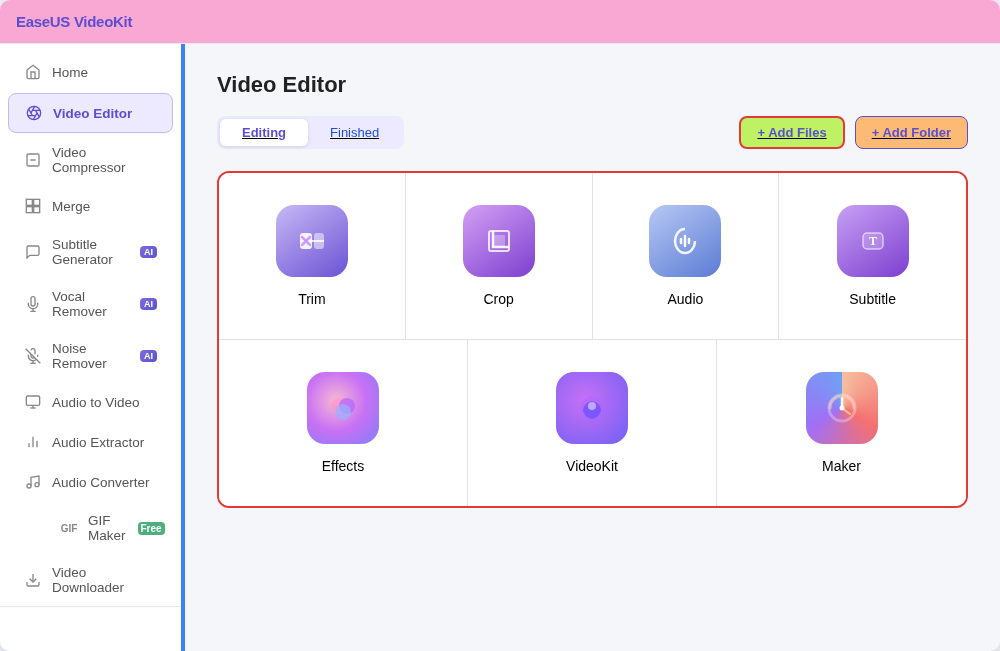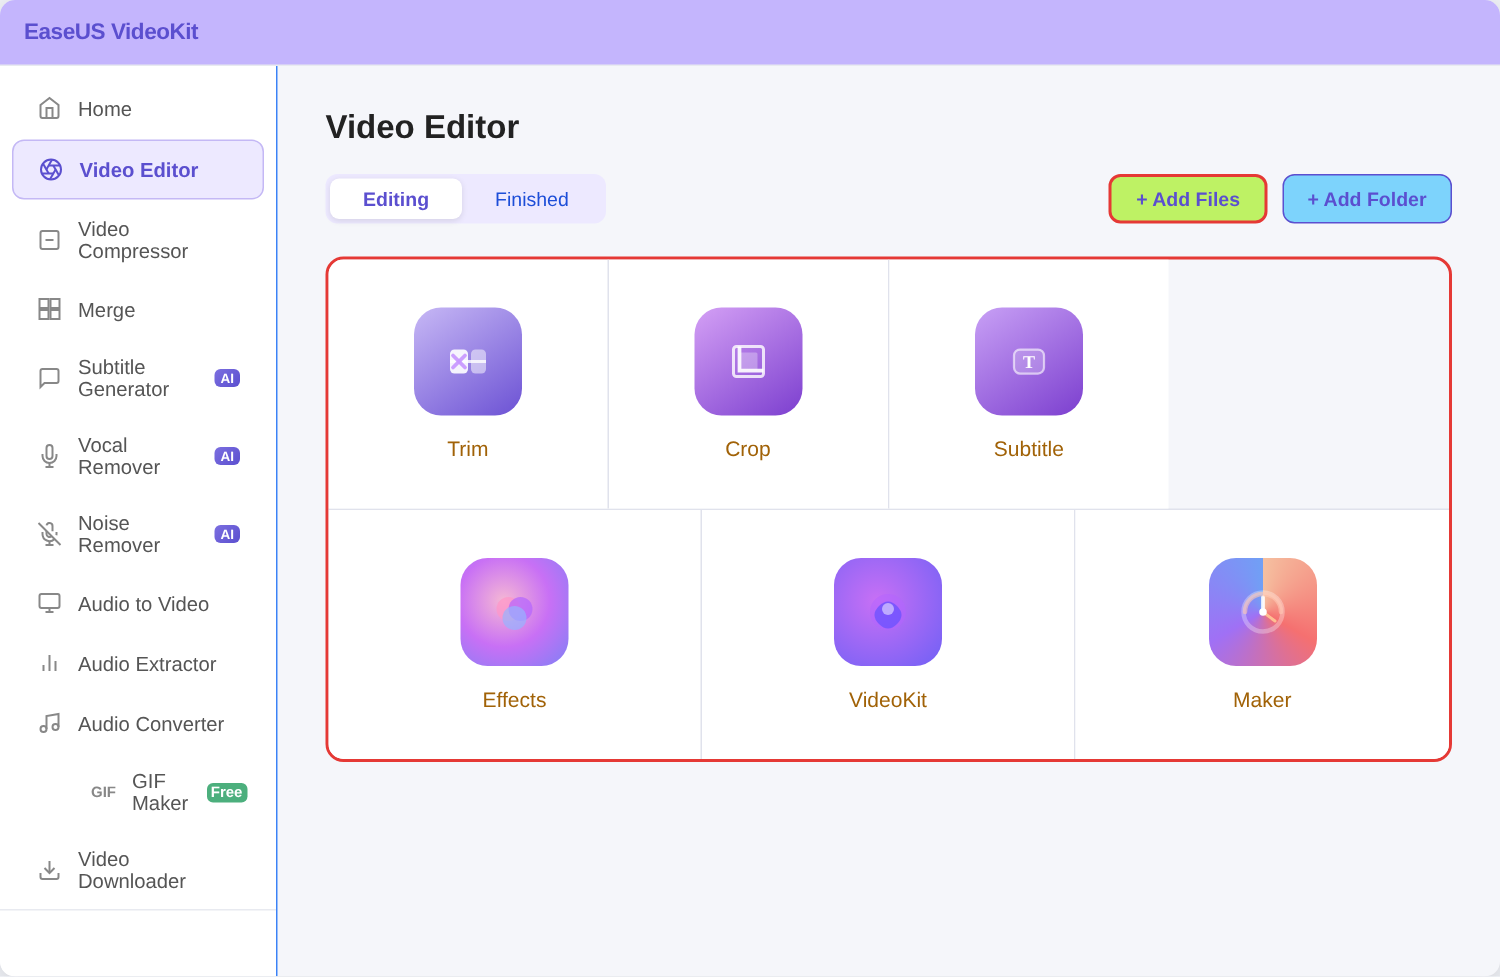--- a/index.html
+++ b/index.html
@@ -15,21 +15,21 @@
       height: 651px;
       background: #f5f6fa;
       display: flex;
       flex-direction: column;
       border-radius: 10px;
       overflow: hidden;
       box-shadow: 0 4px 20px rgba(0,0,0,0.15);
     }
     .title-bar {
       height: 44px;
-      background: #c4b5fd;
+      background: #f9a8d4;
       display: flex;
       align-items: center;
       justify-content: space-between;
       padding: 0 16px;
       border-bottom: 1px solid #e8eaf0;
       flex-shrink: 0;
     }
     .title-bar-logo {
       font-size: 15px;
       font-weight: 700;
@@ -70,21 +70,21 @@
       padding: 2px 4px;
     }
     .content-area {
       display: flex;
       flex: 1;
       overflow: hidden;
     }
     .sidebar {
       width: 185px;
       background: #fff;
-      border-right: 1px solid #3b82f6;
+      border-right: 4px solid #3b82f6;
       display: flex;
       flex-direction: column;
       padding: 8px 0;
       flex-shrink: 0;
     }
     .sidebar-item {
       display: flex;
       align-items: center;
       gap: 10px;
       padding: 10px 16px;
@@ -152,20 +152,21 @@
     .page-title {
       font-size: 22px;
       font-weight: 700;
       color: #222;
       margin-bottom: 18px;
     }
     .toolbar {
       display: flex;
       justify-content: space-between;
       margin-bottom: 22px;
+      text-decoration: underline;
     }
     .tab-group {
       display: flex;
       background: #ede9ff;
       border-radius: 8px;
       padding: 3px;
     }
     .tab-btn {
       padding: 6px 22px;
       border-radius: 6px;
@@ -183,21 +184,21 @@
       box-shadow: 0 1px 4px rgba(0,0,0,0.1);
     }
     .action-buttons {
       display: flex;
       gap: 10px;
     }
     .add-btn {
       padding: 7px 16px;
       border-radius: 8px;
       border: 1.5px solid #5b4fcf;
-      background: #7dd3fc;
+      background: #fdba74;
       color: #5b4fcf;
       font-size: 13px;
       font-weight: 600;
       cursor: pointer;
       display: flex;
       align-items: center;
       gap: 4px;
     }
     .add-btn.primary {
       border: 2px solid #e53935;
@@ -238,21 +239,21 @@
       height: 72px;
       border-radius: 18px;
       display: flex;
       align-items: center;
       justify-content: center;
       margin-bottom: 14px;
       font-size: 32px;
     }
     .feature-label {
       font-size: 14px;
-      color: #a16207;
+      color: #000000;
       font-weight: 500;
     }
     
     .icon-trim {
       background: linear-gradient(145deg, #c7b8f5, #6c52d4);
     }
     .icon-crop {
       background: linear-gradient(145deg, #d4a0f5, #7c3fcf);
     }
     .icon-audio {
@@ -461,20 +462,31 @@
             <div class="feature-icon icon-crop">
               <svg width="40" height="40" viewBox="0 0 40 40" fill="none">
                 <rect x="10" y="10" width="20" height="20" rx="2" stroke="rgba(255,255,255,0.8)" stroke-width="2" fill="none"></rect>
                 <path d="M14 10 L14 26 L30 26" stroke="rgba(255,255,255,0.9)" stroke-width="2.5" fill="none"></path>
                 <rect x="14" y="14" width="12" height="12" rx="1" fill="rgba(255,255,255,0.3)"></rect>
               </svg>
             </div>
             <span class="feature-label">Crop</span>
           </div>
 
+          <div class="feature-cell">
+            <div class="feature-icon icon-audio">
+              <svg width="40" height="40" viewBox="0 0 40 40" fill="none">
+                <path d="M20 8 C14 8 10 14 10 20 C10 26 14 32 20 32 C26 32 30 26 30 20" stroke="rgba(255,255,255,0.9)" stroke-width="2.5" fill="none"></path>
+                <line x1="16" y1="22" x2="16" y2="18" stroke="white" stroke-width="2.5" stroke-linecap="round"></line>
+                <line x1="20" y1="25" x2="20" y2="15" stroke="white" stroke-width="2.5" stroke-linecap="round"></line>
+                <line x1="24" y1="22" x2="24" y2="18" stroke="white" stroke-width="2.5" stroke-linecap="round"></line>
+              </svg>
+            </div>
+            <span class="feature-label">Audio</span>
+          </div>
 
           <div class="feature-cell">
             <div class="feature-icon icon-subtitle">
               <svg width="40" height="40" viewBox="0 0 40 40" fill="none">
                 <rect x="10" y="12" width="20" height="16" rx="4" fill="rgba(255,255,255,0.2)" stroke="rgba(255,255,255,0.6)" stroke-width="1.5"></rect>
                 <text x="20" y="24" text-anchor="middle" fill="white" font-size="12" font-weight="700" font-family="serif">T</text>
               </svg>
             </div>
             <span class="feature-label">Subtitle</span>
           </div>

